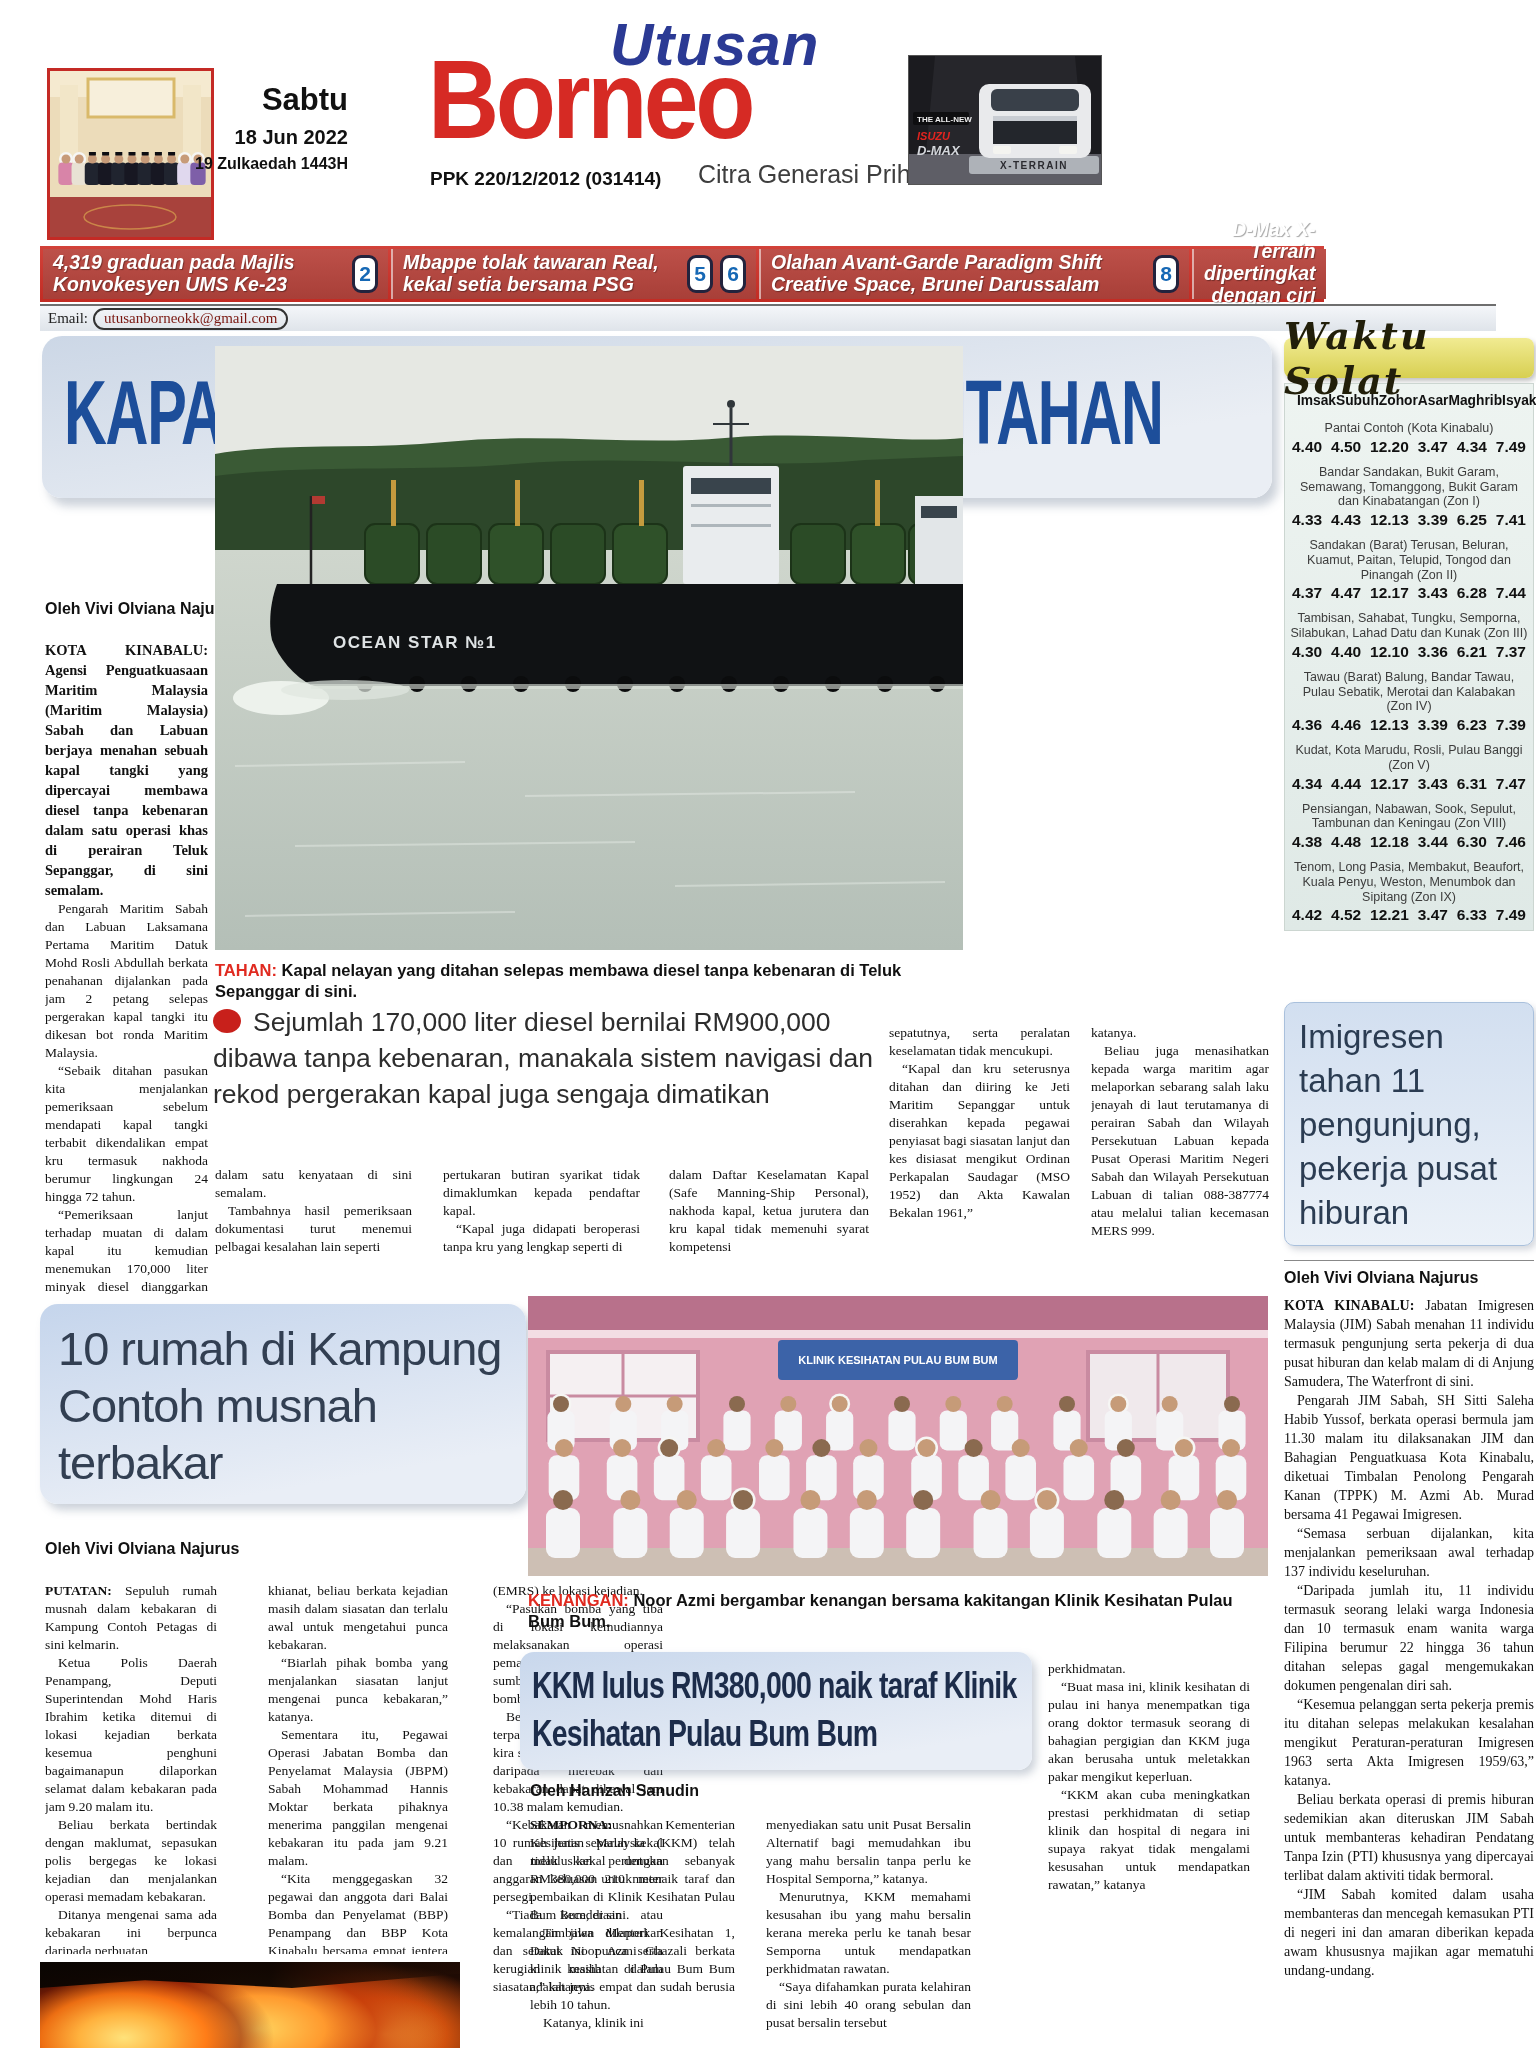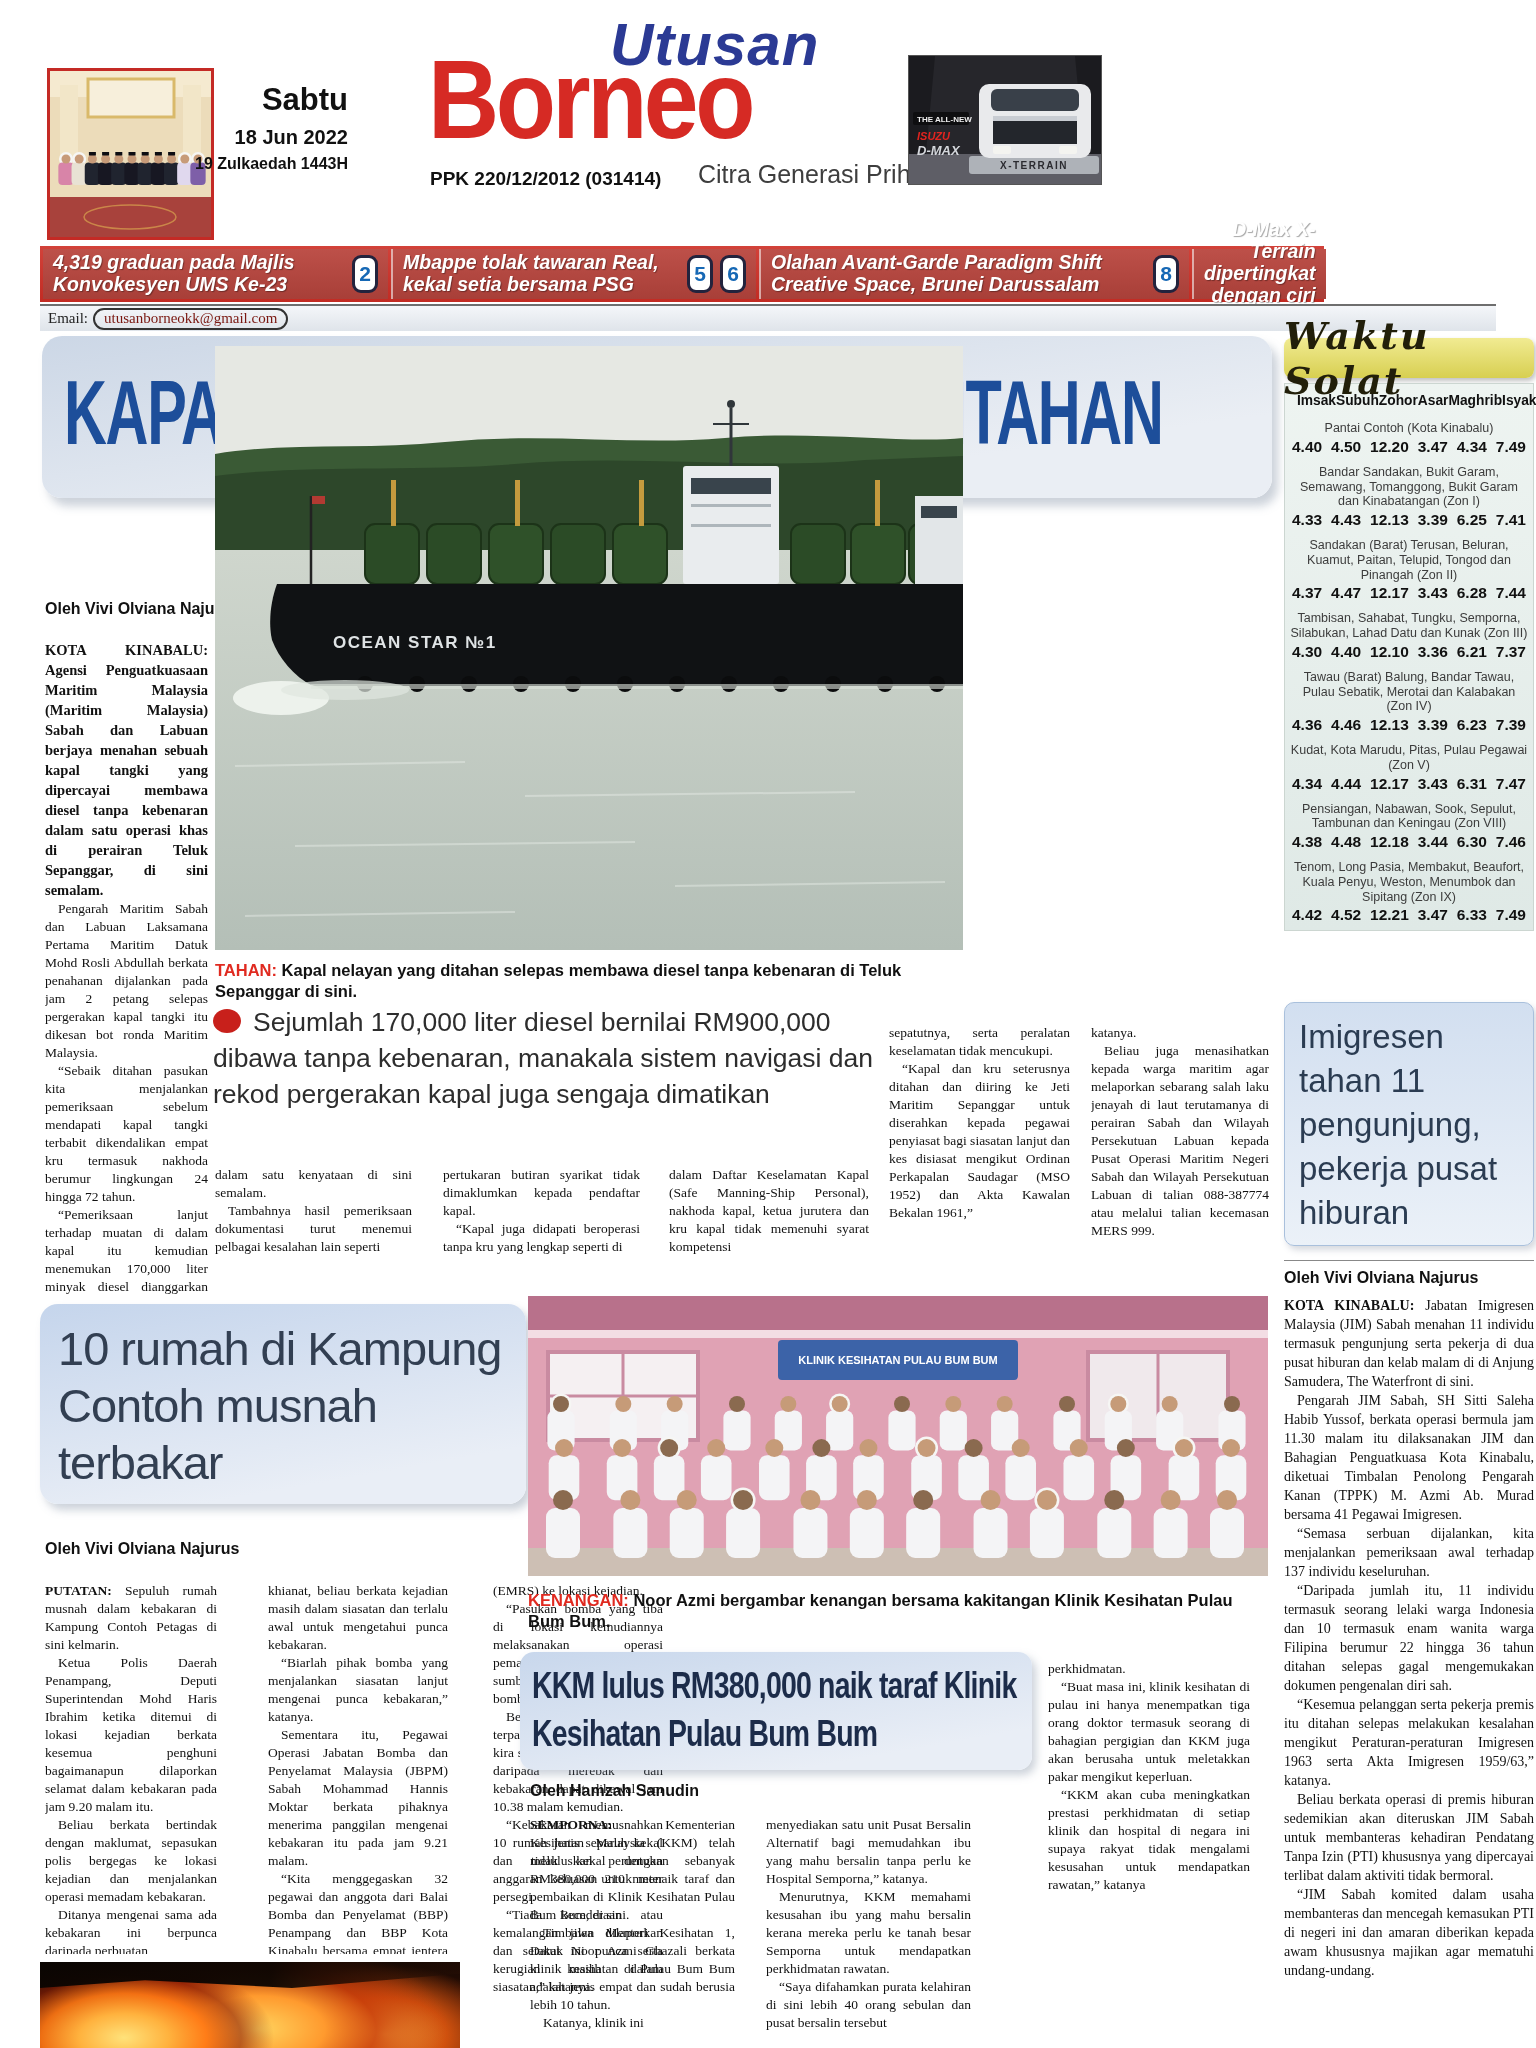--- a/index.html
+++ b/index.html
@@ -289,21 +289,21 @@
             <div class="zone-times">
               <span>4.36</span>
               <span>4.46</span>
               <span>12.13</span>
               <span>3.39</span>
               <span>6.23</span>
               <span>7.39</span>
             </div>
           </div>
           <div class="zone">
-            <div class="zone-name">Kudat, Kota Marudu, Pitas, Pulau Pegawai (Zon V)</div>
+            <div class="zone-name">Kudat, Kota Marudu, Rosli, Pulau Banggi (Zon V)</div>
             <div class="zone-times">
               <span>4.34</span>
               <span>4.44</span>
               <span>12.17</span>
               <span>3.43</span>
               <span>6.31</span>
               <span>7.47</span>
             </div>
           </div>
           <div class="zone">

